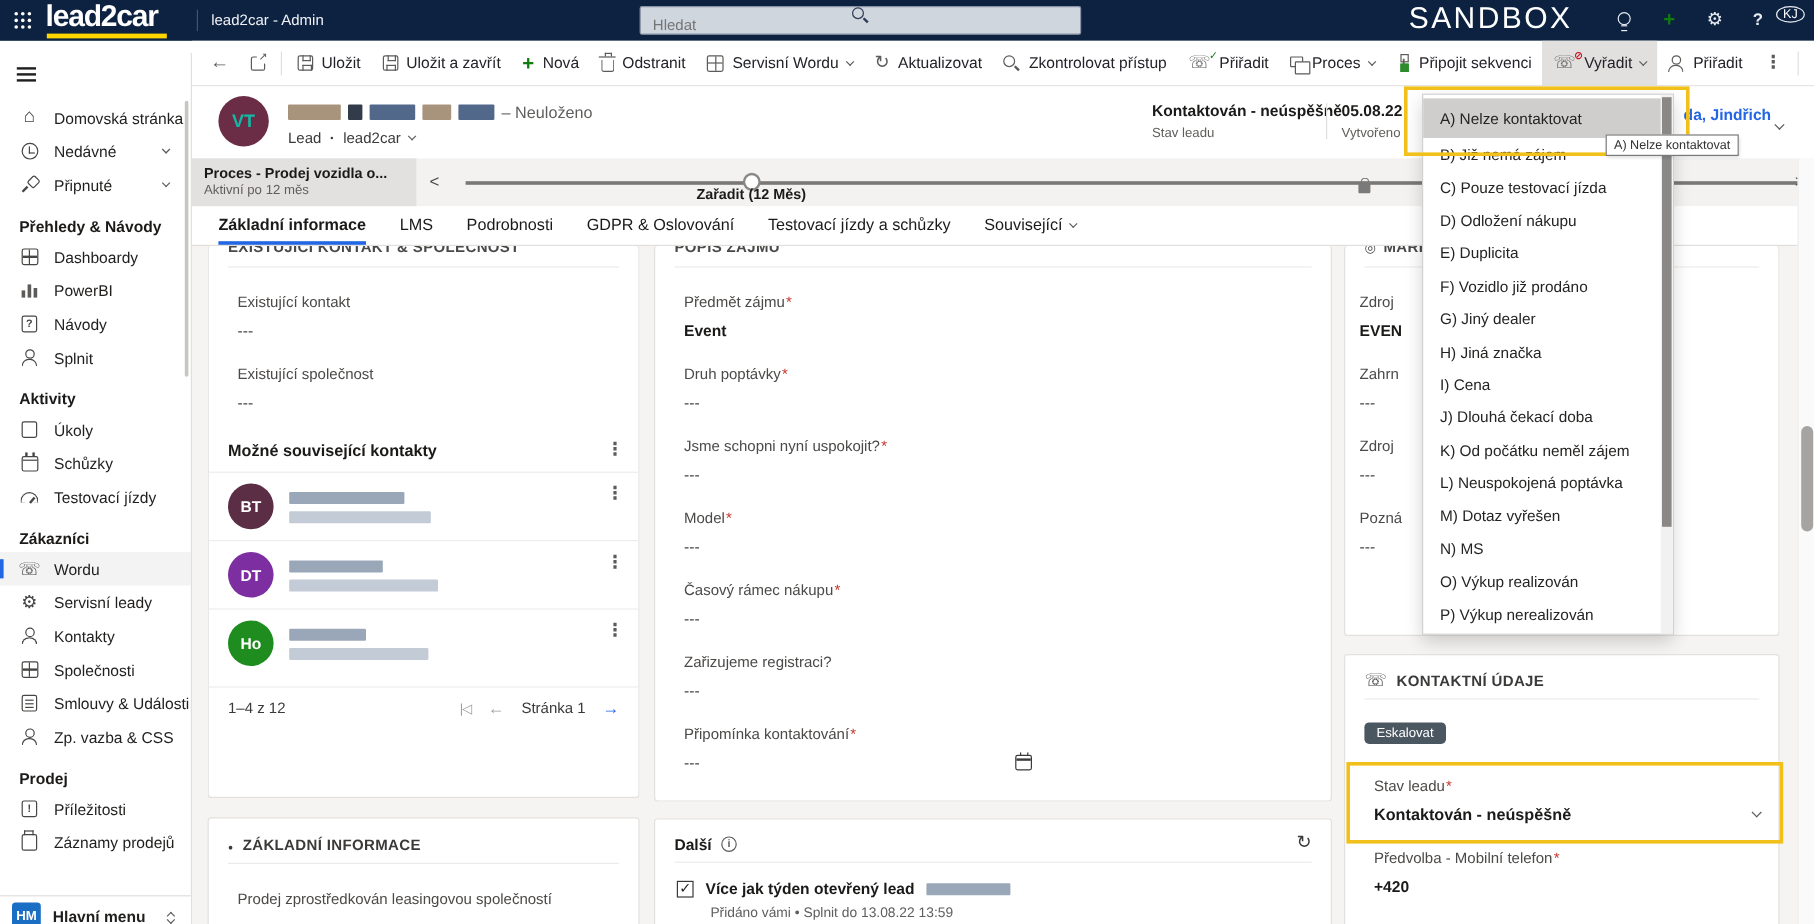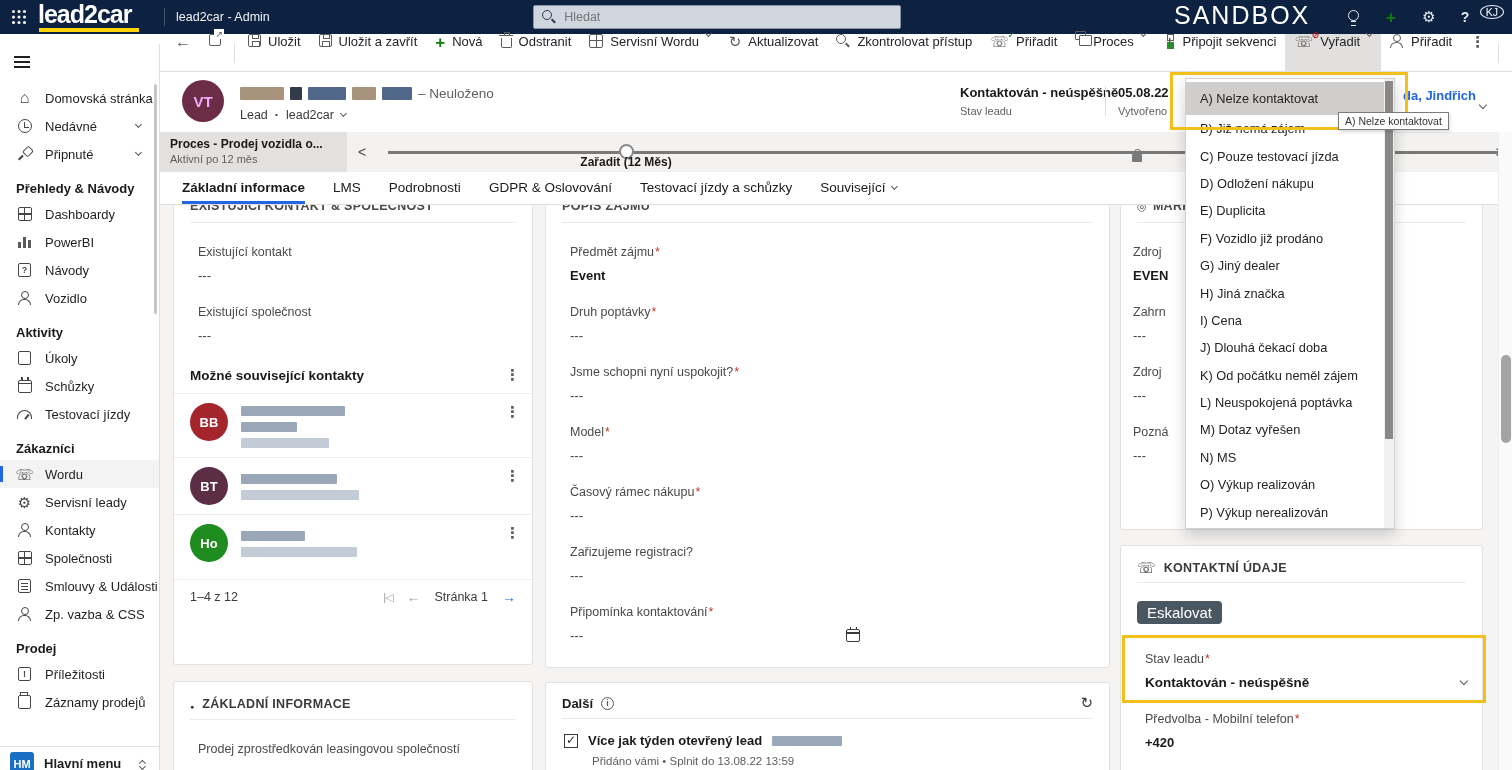--- a/index.html
+++ b/index.html
@@ -8,21 +8,21 @@
        font-family:"Liberation Sans","DejaVu Sans",sans-serif;color:#201f1e;}
   .abs{position:absolute;}
 
   
   .topbar{position:absolute;left:0;top:0;width:1512px;height:34px;background:#0c2240;color:#fff;}
   .logo{position:absolute;left:38px;top:0px;font-size:25px;font-weight:700;letter-spacing:-1px;color:#fff;}
   .logo-underline{position:absolute;left:39px;top:28px;width:100px;height:4px;background:#ffd500;}
   .top-sub{position:absolute;left:176px;top:10px;font-size:12.5px;color:#f0f2f6;}
   .top-div{position:absolute;left:164px;top:8px;width:1px;height:18px;background:#44526e;}
   .searchbox{position:absolute;left:533px;top:5px;width:368px;height:24px;background:rgba(236,239,244,.88);
-             border:1px solid #8a93a6;border-radius:2px;display:flex;align-items:center;padding:0 8px;gap:7px;}
+             border:1px solid #8a93a6;border-radius:2px;display:flex;align-items:center;padding:0 8px;gap:7px;flex-direction:column;}
   .searchbox input{border:none;outline:none;background:transparent;font-size:12.5px;color:#2b2a29;width:100%;
              font-family:"Liberation Sans","DejaVu Sans",sans-serif;}
   .sandbox{position:absolute;left:1174px;top:1px;font-size:25px;font-weight:300;letter-spacing:2px;color:#fff;}
   .topic{position:absolute;top:0;width:30px;height:34px;display:flex;align-items:center;justify-content:center;color:#e8ebf2;cursor:pointer;}
   .avatar-kj{position:absolute;left:1480px;top:5px;width:24px;height:14px;border:1.5px solid #e8ebf2;border-radius:50%;
              display:flex;align-items:center;justify-content:center;font-size:10.5px;color:#fff;}
 
   
   .g{font-style:normal;line-height:1;display:inline-block;}
   .g-home::after{content:"⌂";font-size:16px;}
@@ -99,29 +99,29 @@
   .ilock{width:10px;height:8px;background:#7a7a7a;border-radius:1px;position:relative;display:inline-block;}
   .ilock::before{content:"";position:absolute;left:1.5px;top:-5px;width:5px;height:5px;border:1.6px solid #7a7a7a;border-bottom:none;border-radius:4px 4px 0 0;}
   .iinfo{width:13px;height:13px;border:1.3px solid #5c5b5a;border-radius:50%;display:inline-flex;align-items:center;justify-content:center;}
   .iinfo::after{content:"i";font-size:9px;color:#5c5b5a;font-weight:700;}
   .icheckbox{width:14px;height:14px;border:1.6px solid #3b3a39;position:relative;background:#fff;flex:none;}
   .icheckbox::after{content:"✓";position:absolute;left:1px;top:-2px;font-size:12px;color:#24232a;font-weight:700;}
 
   
   .cmdbar{position:absolute;left:160px;top:34px;width:1352px;height:38px;background:#fff;border-bottom:1px solid #e1dfdd;
           display:flex;align-items:center;font-size:13px;color:#24232a;padding-left:6px;}
-  .cmd{display:flex;align-items:flex-start;gap:7px;padding:0 9px;height:38px;cursor:pointer;white-space:nowrap;color:#24232a;}
+  .cmd{display:flex;align-items:center;gap:7px;padding:0 9px;height:38px;cursor:pointer;white-space:nowrap;color:#24232a;}
   .cmd .g,.cmd>span:first-child{color:#5c5b5a;}
   .cmd.active{background:#e2e0de;}
   .vdiv{width:1px;height:20px;background:#e1dfdd;margin:0 4px;flex:none;}
   .spacer{flex:1;}
 
   
   .rechead{position:absolute;left:160px;top:72px;width:1352px;height:60px;background:#fff;}
-  .rec-avatar{position:absolute;left:22px;top:8px;width:42px;height:42px;border-radius:50%;background:#6b2d45;color:#f0abfc;
+  .rec-avatar{position:absolute;left:22px;top:8px;width:42px;height:42px;border-radius:50%;background:#6b2d45;color:#14b8a6;
               display:flex;align-items:center;justify-content:center;font-size:15px;font-weight:700;}
   .nrow{position:absolute;left:80px;top:14px;display:flex;align-items:center;gap:6px;font-size:13.5px;color:#605e5c;}
   .srow{position:absolute;left:80px;top:36px;display:flex;align-items:center;gap:7px;font-size:12.5px;color:#3b3a39;}
   .rd{height:10px;display:inline-block;border-radius:1px;}
   .rd.t{background:#a8937d;} .rd.d{background:#323b49;} .rd.b{background:#51688a;} .rd.g{background:#9aa7b8;} .rd.l{background:#c3cbd7;}
   .hblock{position:absolute;top:13px;}
   .hval{font-size:13px;font-weight:700;color:#1b1a19;white-space:nowrap;}
   .hcap{font-size:11px;color:#605e5c;margin-top:5px;}
   .ownerlink{color:#2266E3;font-size:13px;font-weight:600;white-space:nowrap;}
 
@@ -152,21 +152,21 @@
   .fval{font-size:13px;color:#3f3e3d;margin-top:9px;}
   .fval.bold{font-weight:700;color:#1b1a19;}
   .sectitle{font-size:12.5px;font-weight:700;color:#3b3a39;letter-spacing:.3px;}
   .crow{border-top:1px solid #efedec;padding:9px 12px 9px 16px;display:flex;gap:13px;position:relative;}
   .cav{width:38px;height:38px;border-radius:50%;color:#fff;display:flex;align-items:center;justify-content:center;
        font-size:13px;font-weight:700;flex:none;}
   .clines{display:flex;flex-direction:column;gap:6px;padding-top:3px;}
   .crow .g-more{position:absolute;right:12px;top:10px;color:#5c5b5a;}
   .footer-pg{display:flex;align-items:center;padding:10px 16px;border-top:1px solid #efedec;margin-top:8px;font-size:12.5px;color:#3b3a39;}
   .pgicons{margin-left:auto;display:flex;align-items:center;gap:14px;color:#a19f9d;}
-  .badge{display:inline-block;background:#4a5660;color:#fff;font-size:15px;padding:3px 10px;border-radius:4px;}
+  .badge{display:inline-block;background:#4a5660;color:#fff;font-size:11px;padding:3px 10px;border-radius:4px;}
 
   
   .dropdown{position:absolute;left:1185px;top:78px;width:210px;height:451px;background:#fff;border:1px solid #d1d1d1;
             box-shadow:0 6px 14px rgba(0,0,0,.18);z-index:40;padding-top:3px;}
   .dd-item{height:27.4px;display:flex;align-items:center;padding-left:14px;font-size:12.8px;color:#252423;cursor:pointer;margin-right:10px;}
   .dd-item.selected{height:33px;background:#d0cecc;}
   .dd-scroll{position:absolute;right:0;top:0;bottom:0;width:10px;background:#f1f1f1;}
   .dd-thumb{position:absolute;right:1px;top:2px;width:8px;height:358px;background:#8a8886;}
 
   .tooltip{position:absolute;left:1338px;top:112px;background:#fff;border:1px solid #7a7a7a;font-size:10.5px;color:#333;
@@ -373,33 +373,32 @@
       <div class="fld">
         <div class="flbl">Existující společnost</div>
         <div class="fval">---</div>
       </div>
       <div style="margin:24px 12px 0 16px;display:flex;align-items:center;">
         <span style="font-size:13.5px;font-weight:700;color:#1b1a19;">Možné související kontakty</span>
         <span class="g g-more" style="margin-left:auto;color:#5c5b5a;"></span>
       </div>
       <div style="margin-top:10px;">
         <div class="crow">
-          <span class="cav" style="background:#A4262C;">BB</span>
-          <span class="clines">
-              <span class="rd g" style="width:104px;"></span>
-              <span class="rd g" style="width:56px;"></span>
-              <span class="rd l" style="width:88px;"></span>
-            </span>
-          <span class="g g-more"></span>
-        </div>
-        <div class="crow">
           <span class="cav" style="background:#5C2E46;">BT</span>
           <span class="clines" style="padding-top:7px;">
               <span class="rd g" style="width:96px;"></span>
               <span class="rd l" style="width:118px;"></span>
+            </span>
+          <span class="g g-more"></span>
+        </div>
+        <div class="crow">
+          <span class="cav" style="background:#7D2EA0;">DT</span>
+          <span class="clines" style="padding-top:7px;">
+              <span class="rd g" style="width:78px;"></span>
+              <span class="rd l" style="width:124px;"></span>
             </span>
           <span class="g g-more"></span>
         </div>
         <div class="crow">
           <span class="cav" style="background:#1E8C1E;">Ho</span>
           <span class="clines" style="padding-top:7px;">
               <span class="rd g" style="width:64px;"></span>
               <span class="rd l" style="width:116px;"></span>
             </span>
           <span class="g g-more"></span>
@@ -566,21 +565,21 @@
       <div class="sitem">
           <span class="sic">
             <span class="ibox q"></span>
           </span>
           <span>Návody</span>
         </div>
       <div class="sitem">
           <span class="sic">
             <span class="iperson"></span>
           </span>
-          <span>Vozidlo</span>
+          <span>Splnit</span>
         </div>
       <div class="shead">Aktivity</div>
       <div class="sitem">
           <span class="sic">
             <span class="ibox"></span>
           </span>
           <span>Úkoly</span>
         </div>
       <div class="sitem">
           <span class="sic">

